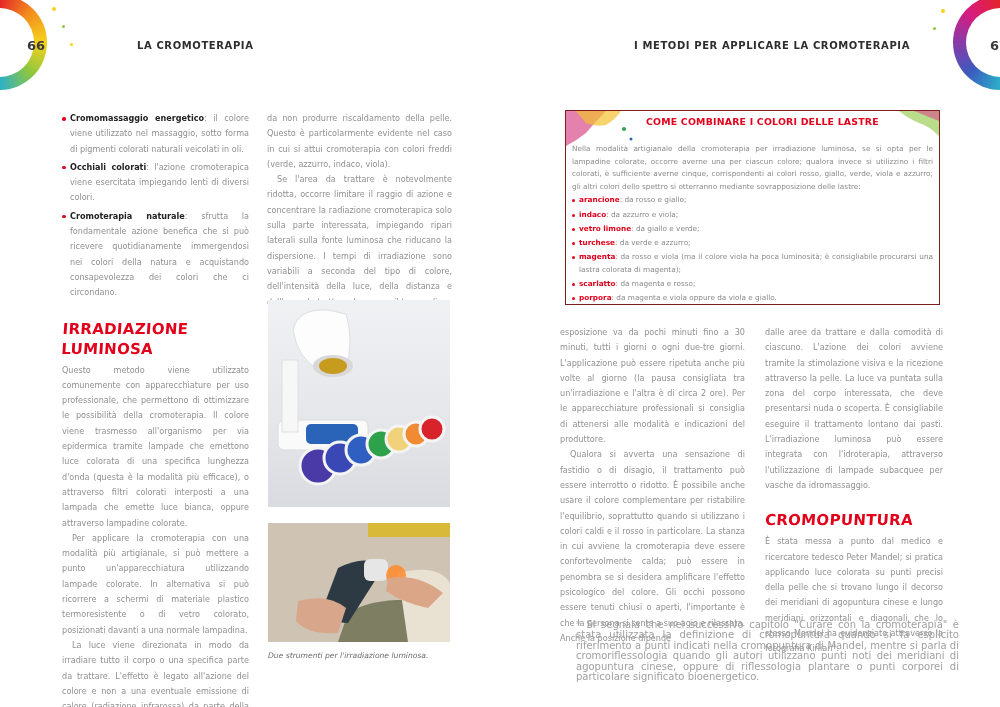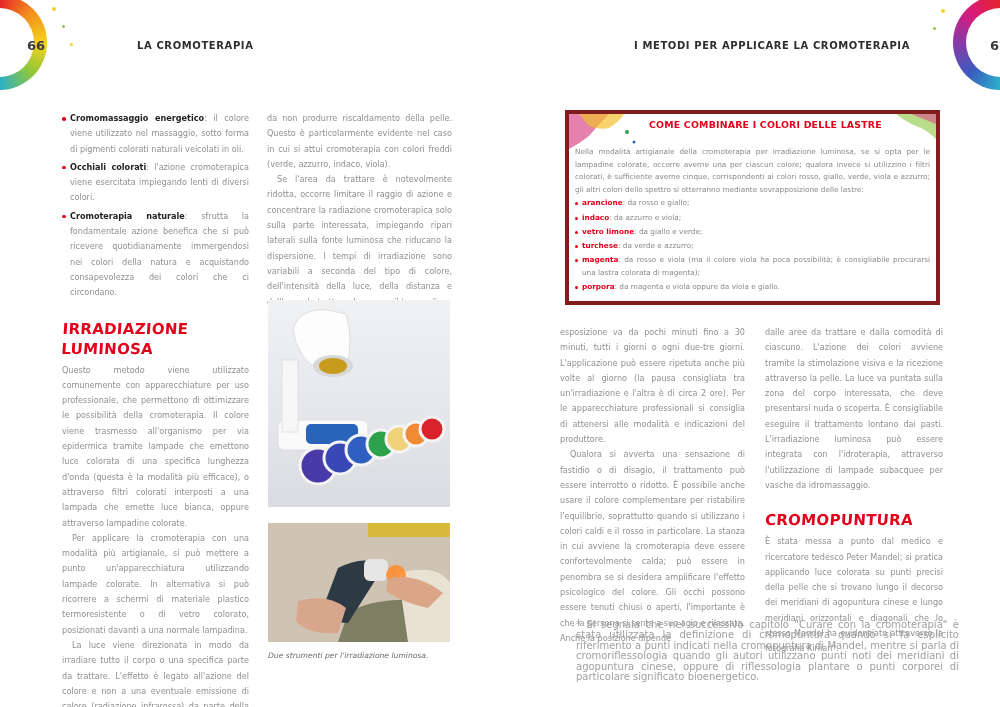--- a/index.html
+++ b/index.html
@@ -30,21 +30,21 @@
   .bullets li::before { content: ""; position: absolute; left: 0; top: 6px; width: 3.5px; height: 3.5px; border-radius: 50%; background: #e3001b; }
   .bullets .term { color: #222; font-weight: bold; }
 
   .section-title { font-family: "DejaVu Sans", sans-serif; font-weight: bold; color: #e3001b; font-size: 15px; letter-spacing: 0.3px; line-height: 20px; transform: skewX(-4deg); }
 
   .photo { position: absolute; border: none; overflow: hidden; }
   .photo1 { left: 268px; top: 300px; width: 182px; height: 207px; background: linear-gradient(180deg, #f0f1f3 0%, #e4e6ea 60%, #d9dbe0 100%); }
   .photo2 { left: 268px; top: 523px; width: 182px; height: 119px; background: linear-gradient(135deg, #d8cbbd 0%, #bfb2a2 40%, #8c8a74 70%, #e9e2d7 100%); }
   .caption { position: absolute; left: 268px; top: 651px; font-size: 7.6px; font-style: italic; color: #6b6b6b; }
 
-  .box { position: absolute; left: 565px; top: 110px; width: 375px; height: 195px; border: 4px solid #7f1d1d; background: #fff; }
+  .box { position: absolute; left: 565px; top: 110px; width: 375px; height: 195px; border: 1px solid #7f1d1d; background: #fff; }
   .box-title { position: absolute; left: 80px; top: 5px; font-weight: bold; font-size: 9.4px; color: #e3001b; letter-spacing: 0.2px; }
   .box-body { position: absolute; left: 6px; top: 32px; right: 6px; font-size: 7.3px; line-height: 12.6px; color: #8a8a8a; text-align: justify; }
   .box-body ul { list-style: none; margin-top: 1px; }
   .box-body li { position: relative; padding-left: 7px; margin-bottom: 1.6px; }
   .box-body li::before { content: ""; position: absolute; left: 0; top: 5px; width: 3px; height: 3px; border-radius: 50%; background: #e3001b; }
   .box-body .term { color: #e3001b; font-weight: bold; }
 
   .footnote { position: absolute; left: 576px; top: 620px; width: 383px; font-size: 10px; line-height: 10.4px; color: #a0a0a0; text-align: justify; }
 </style>
 </head>
@@ -132,21 +132,22 @@
     <path d="M35 0 L60 0 L60 10 Q50 6 35 0Z" fill="#d94c8a" opacity="0.6"></path>
   </svg>
   <div class="box-title">COME COMBINARE I COLORI DELLE LASTRE</div>
   <div class="box-body">
     <p>Nella modalità artigianale della cromoterapia per irradiazione luminosa, se si opta per le lampadine colorate, occorre averne una per ciascun colore; qualora invece si utilizzino i filtri colorati, è sufficiente averne cinque, corrispondenti ai colori rosso, giallo, verde, viola e azzurro; gli altri colori dello spettro si otterranno mediante sovrapposizione delle lastre:</p>
     <ul>
       <li><span class="term">arancione</span><span>: da rosso e giallo;</span></li>
       <li><span class="term">indaco</span><span>: da azzurro e viola;</span></li>
       <li><span class="term">vetro limone</span><span>: da giallo e verde;</span></li>
       <li><span class="term">turchese</span><span>: da verde e azzurro;</span></li>
-      <li><span class="term">magenta</span><span>: da rosso e viola (ma il colore viola ha poca possibilità; è consigliabile procurarsi una lastra colorata di magenta);</span></li>
+      <li><span class="term">magenta</span><span>: da rosso e viola (ma il colore viola ha poca luminosità; è consigliabile procurarsi una lastra colorata di magenta);</span></li>
+      <li><span class="term">scarlatto</span><span>: da magenta e rosso;</span></li>
       <li><span class="term">porpora</span><span>: da magenta e viola oppure da viola e giallo.</span></li>
     </ul>
   </div>
 </div>
 
 <div class="col" style="left:560px; top:325px; width:185px;">
   <p>esposizione va da pochi minuti fino a 30 minuti, tutti i giorni o ogni due-tre giorni. L'applicazione può essere ripetuta anche più volte al giorno (la pausa consigliata tra un'irradiazione e l'altra è di circa 2 ore). Per le apparecchiature professionali si consiglia di attenersi alle modalità e indicazioni del produttore.</p>
   <p class="indent">Qualora si avverta una sensazione di fastidio o di disagio, il trattamento può essere interrotto o ridotto. È possibile anche usare il colore complementare per ristabilire l'equilibrio, soprattutto quando si utilizzano i colori caldi e il rosso in particolare. La stanza in cui avviene la cromoterapia deve essere confortevolmente calda; può essere in penombra se si desidera amplificare l'effetto psicologico del colore. Gli occhi possono essere tenuti chiusi o aperti, l'importante è che la persona si senta a suo agio e rilassata. Anche la posizione dipende</p>
 </div>
 

